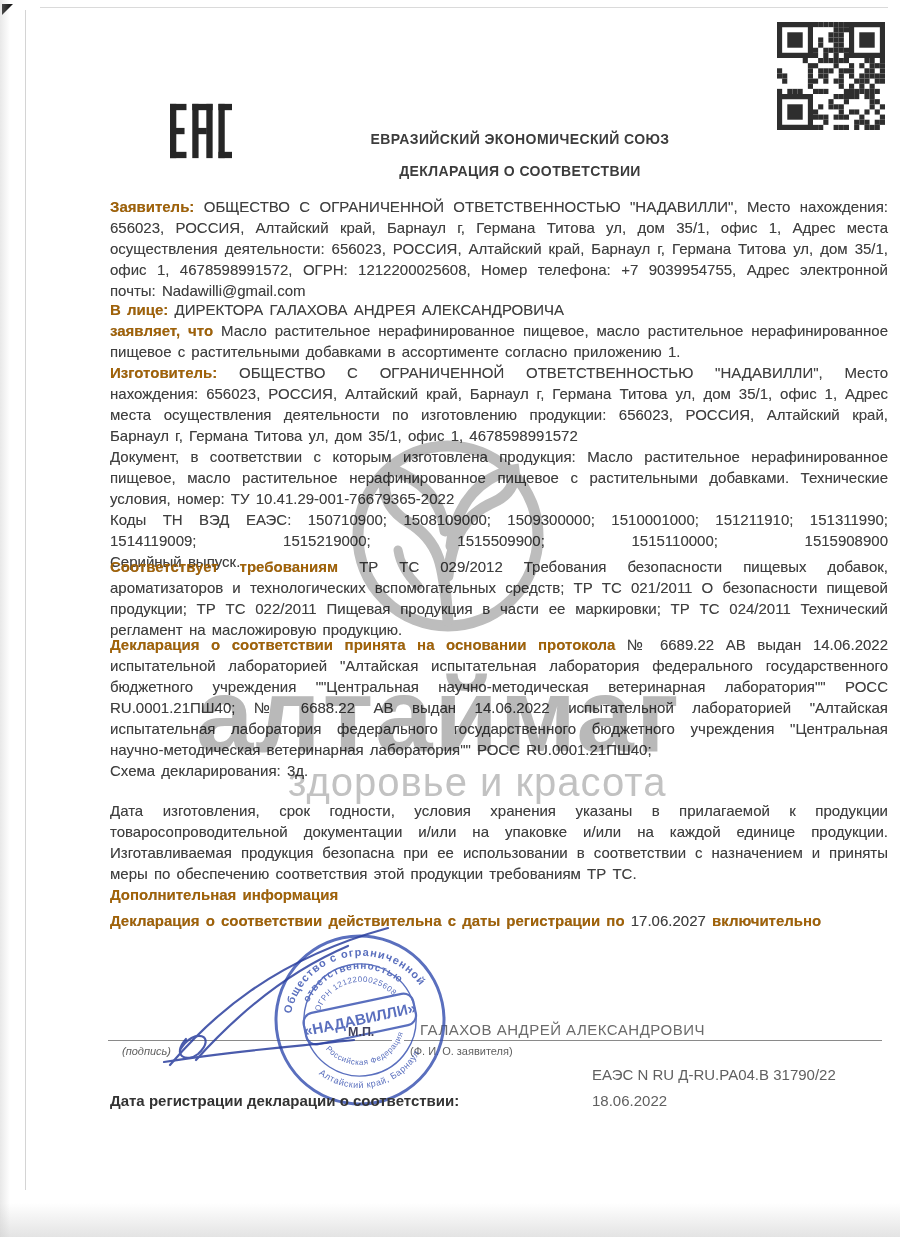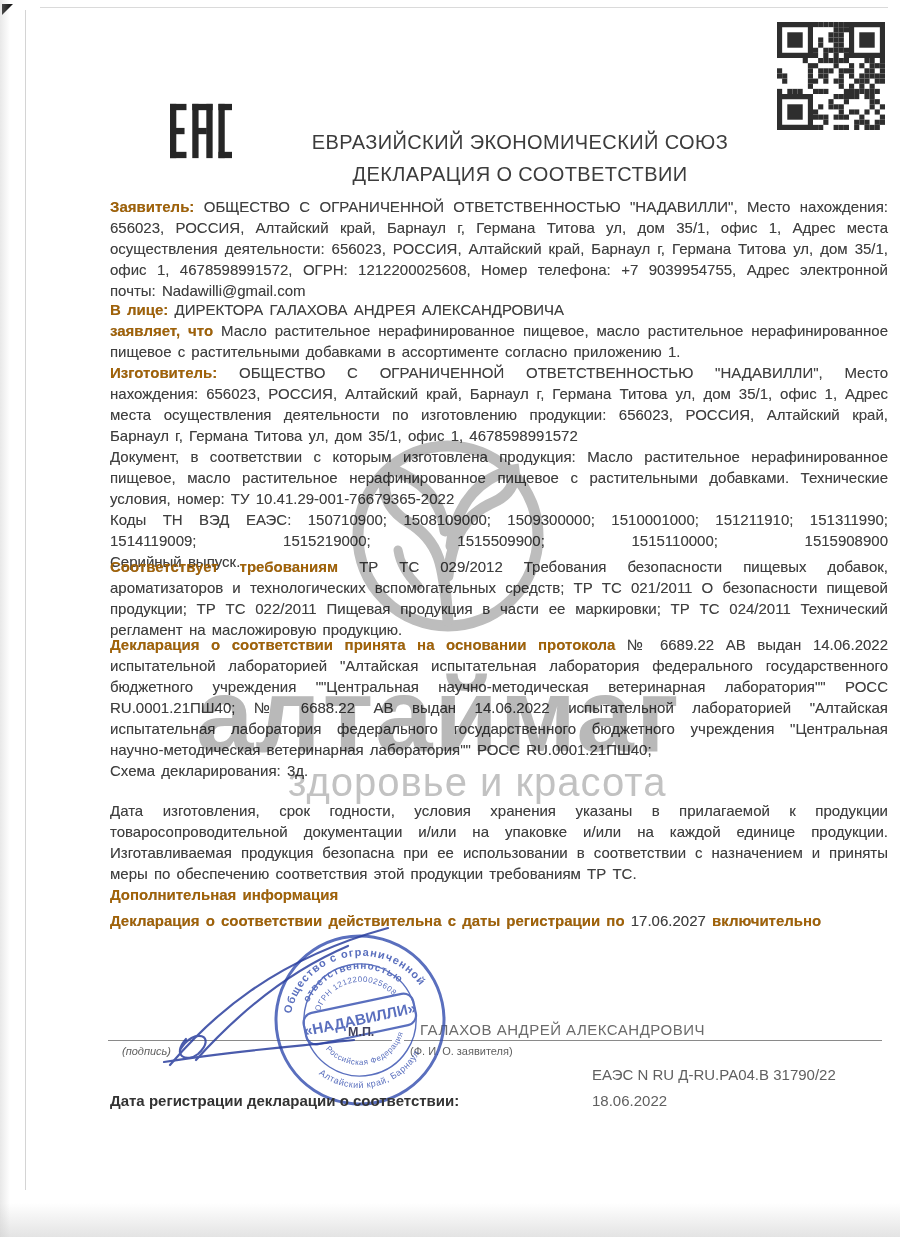--- a/index.html
+++ b/index.html
@@ -12,22 +12,22 @@
   .edge-v{position:absolute;left:25px;top:10px;width:1px;height:1180px;background:#d4d4d4;}
   .edge-h{position:absolute;left:40px;top:7px;width:848px;height:1px;background:#dadada;}
   .bottom-shade{position:absolute;left:0;bottom:0;width:100%;height:34px;
     background:linear-gradient(to bottom,rgba(210,210,210,0),rgba(205,205,205,.55));}
   .left-shade{position:absolute;left:0;top:0;width:10px;height:100%;
     background:linear-gradient(to right,rgba(190,190,190,.35),rgba(190,190,190,0));}
 
   .eac{position:absolute;left:170px;top:103px;}
   .qr{position:absolute;left:777px;top:22px;}
 
-  .title{position:absolute;left:150px;width:740px;text-align:center;font-weight:normal;
-    font-size:20px;letter-spacing:.4px;color:#3c3c3c;}
+  .title{position:absolute;left:150px;width:740px;text-align:center;font-weight:bold;
+    font-size:14px;letter-spacing:.4px;color:#3c3c3c;}
   .t1{top:131px;} .t2{top:163px;}
 
   .blk{position:absolute;left:110px;width:778px;}
   .j{margin:0;text-align:justify;font-size:15px;line-height:21px;word-spacing:2px;
      text-shadow:0 0 .3px rgba(70,70,70,.45);}
   .j b{color:#a16207;}
   .last-just{text-align-last:justify;}
 
   .wm{position:absolute;left:0;top:0;width:900px;height:1020px;pointer-events:none;
       mix-blend-mode:multiply;}

